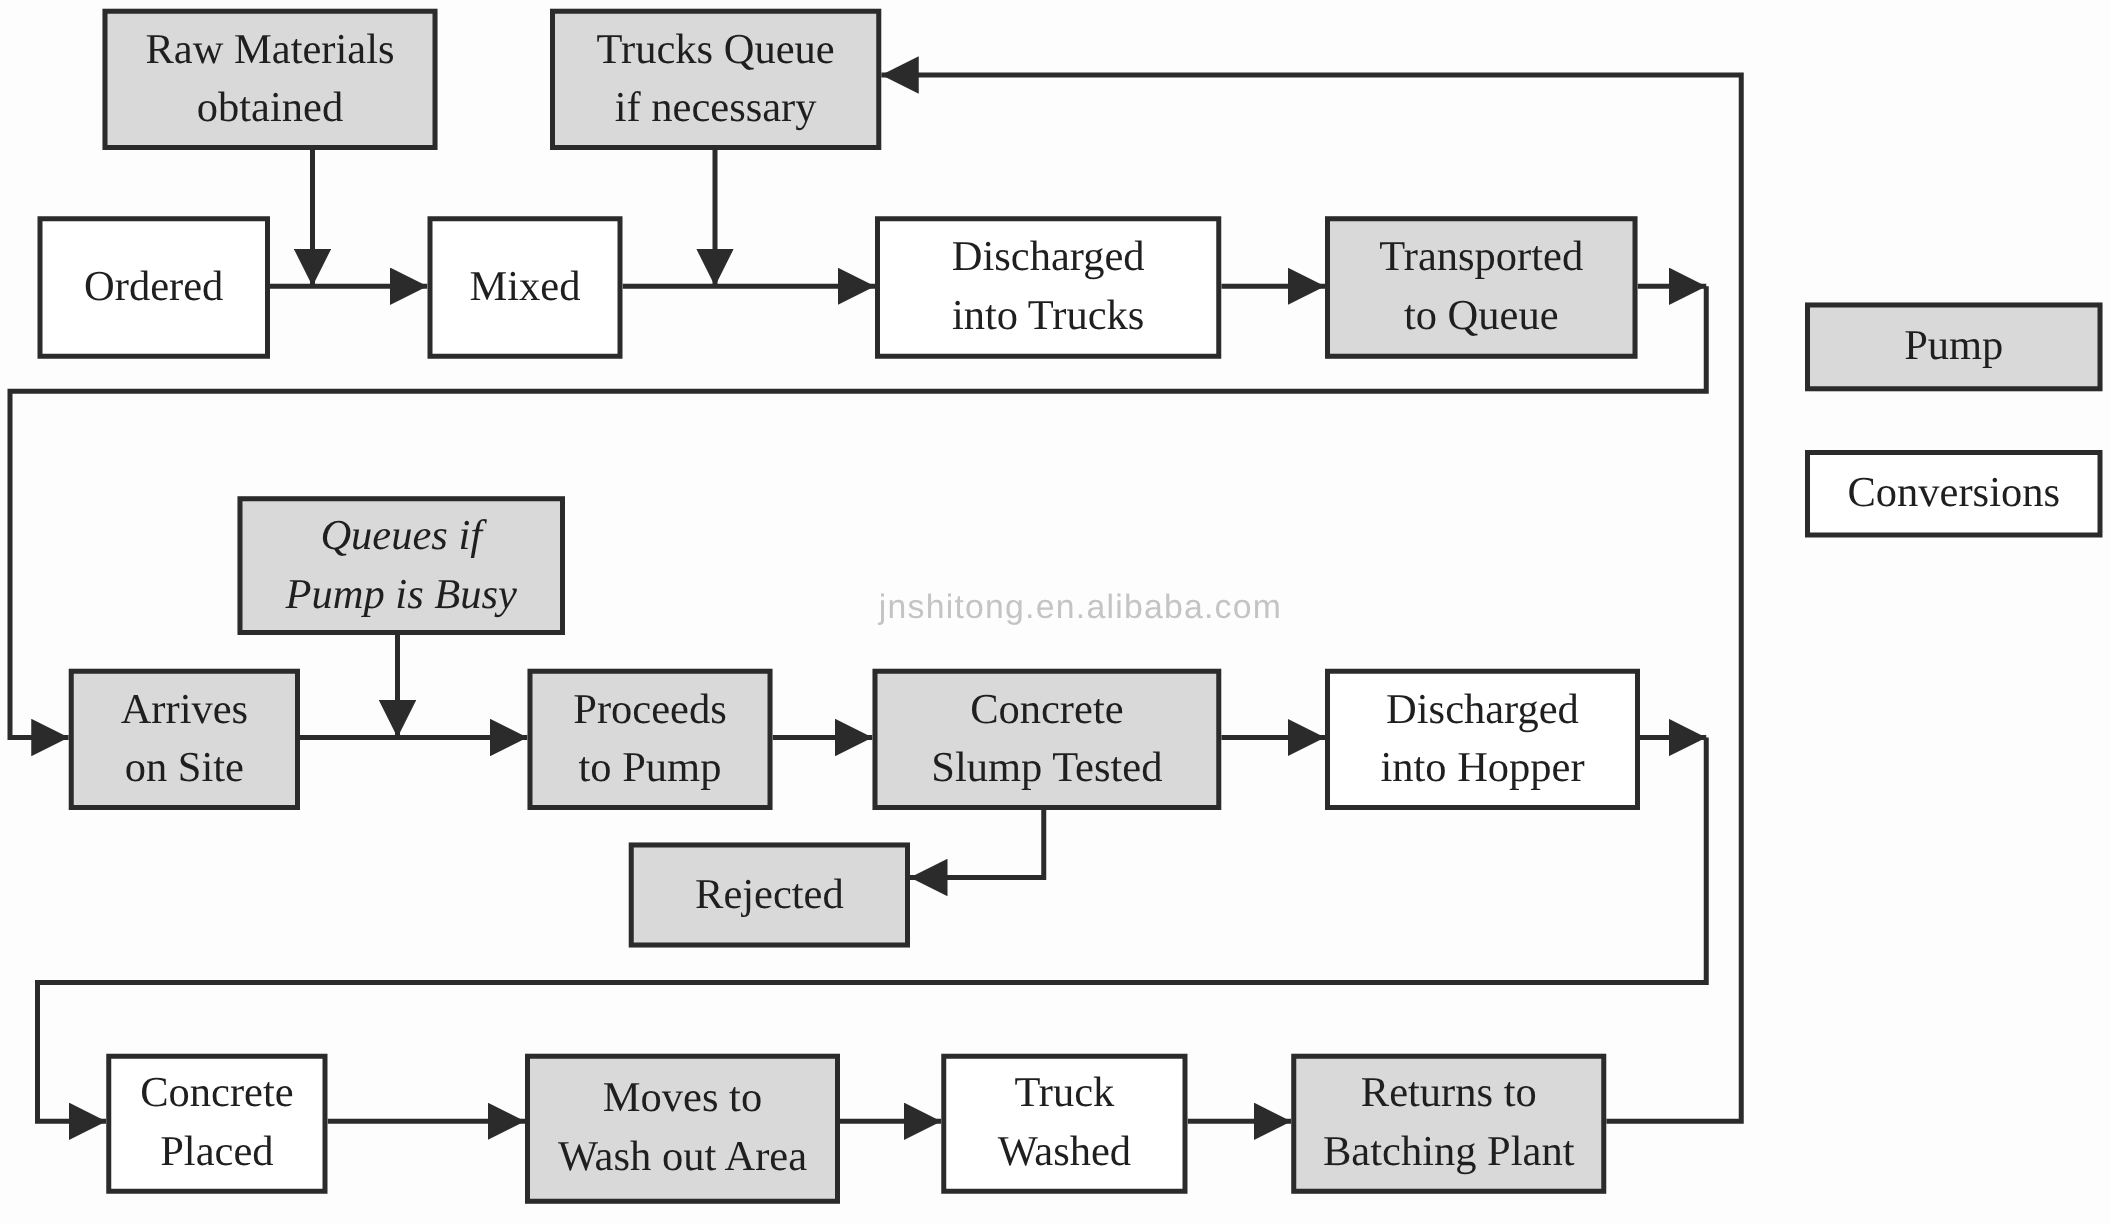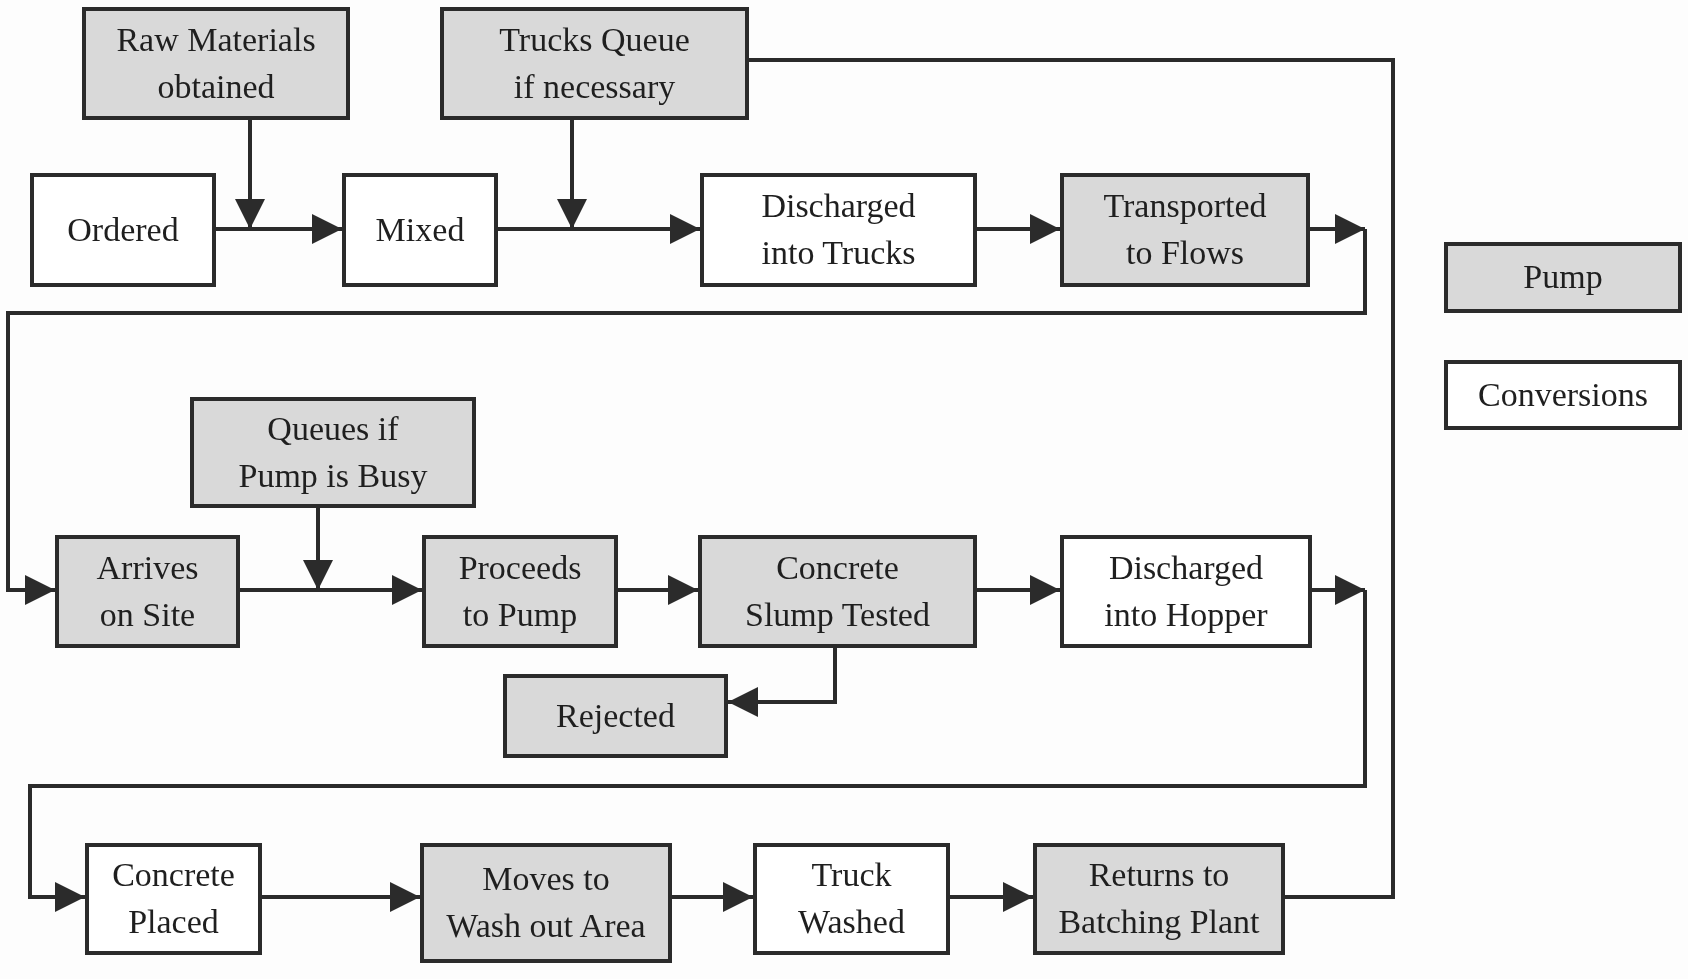--- a/index.html
+++ b/index.html
@@ -51,34 +51,34 @@
     <path class="connector" d="M1312,590 H1365" marker-end="url(#arrow)"></path>
     <path class="connector" d="M1365,590 V786 H30 V897 H85" marker-end="url(#arrow)"></path>
     <path class="connector" d="M262,897 H420" marker-end="url(#arrow)"></path>
     <path class="connector" d="M672,897 H753" marker-end="url(#arrow)"></path>
     <path class="connector" d="M950,897 H1033" marker-end="url(#arrow)"></path>
     <path class="connector" d="M1285,897 H1393 V60 H705" marker-end="url(#arrow)"></path>
   </svg>
 
   <div class="node flow" style="left:82px;  top:7px;   width:268px; height:113px;">Raw Materials
 obtained</div>
-  <div class="node flow" style="left:440px; top:7px;   width:309px; height:113px;">Trucks Queue
+  <div class="node flow" style="left:440px; top:7px;   width:265px; height:113px;">Trucks Queue
 if necessary</div>
 
   <div class="node conversion" style="left:30px;  top:173px; width:186px; height:114px;">Ordered</div>
   <div class="node conversion" style="left:342px; top:173px; width:156px; height:114px;">Mixed</div>
   <div class="node conversion" style="left:700px; top:173px; width:277px; height:114px;">Discharged
 into Trucks</div>
   <div class="node flow" style="left:1060px;top:173px; width:250px; height:114px;">Transported
-to Flows</div>
+to Queue</div>
 
   <div class="node flow" style="left:1444px;top:242px; width:238px; height:71px;">Pump</div>
   <div class="node conversion" style="left:1444px;top:360px; width:238px; height:70px;">Conversions</div>
 
-  <div class="node flow" style="left:190px; top:397px; width:286px; height:111px;">Queues if
+  <div class="node flow" style="left:190px; top:397px; width:262px; height:111px;font-style:italic;">Queues if
 Pump is Busy</div>
 
   <div class="node flow" style="left:55px;  top:535px; width:185px; height:113px;font-family:Liberation Serif, serif;">Arrives
 on Site</div>
   <div class="node flow" style="left:422px; top:535px; width:196px; height:113px;">Proceeds
 to Pump</div>
   <div class="node flow" style="left:698px; top:535px; width:279px; height:113px;">Concrete
 Slump Tested</div>
   <div class="node conversion" style="left:1060px;top:535px; width:252px; height:113px;">Discharged
 into Hopper</div>
@@ -87,14 +87,15 @@
 
   <div class="node conversion" style="left:85px;  top:843px; width:177px; height:112px;">Concrete
 Placed</div>
   <div class="node flow" style="left:420px; top:843px; width:252px; height:120px;">Moves to
 Wash out Area</div>
   <div class="node conversion" style="left:753px; top:843px; width:197px; height:112px;">Truck
 Washed</div>
   <div class="node flow" style="left:1033px;top:843px; width:252px; height:112px;">Returns to
 Batching Plant</div>
 
+  <div id="watermark">jnshitong.en.alibaba.com</div>
 
 </div>
 
 </body></html>

